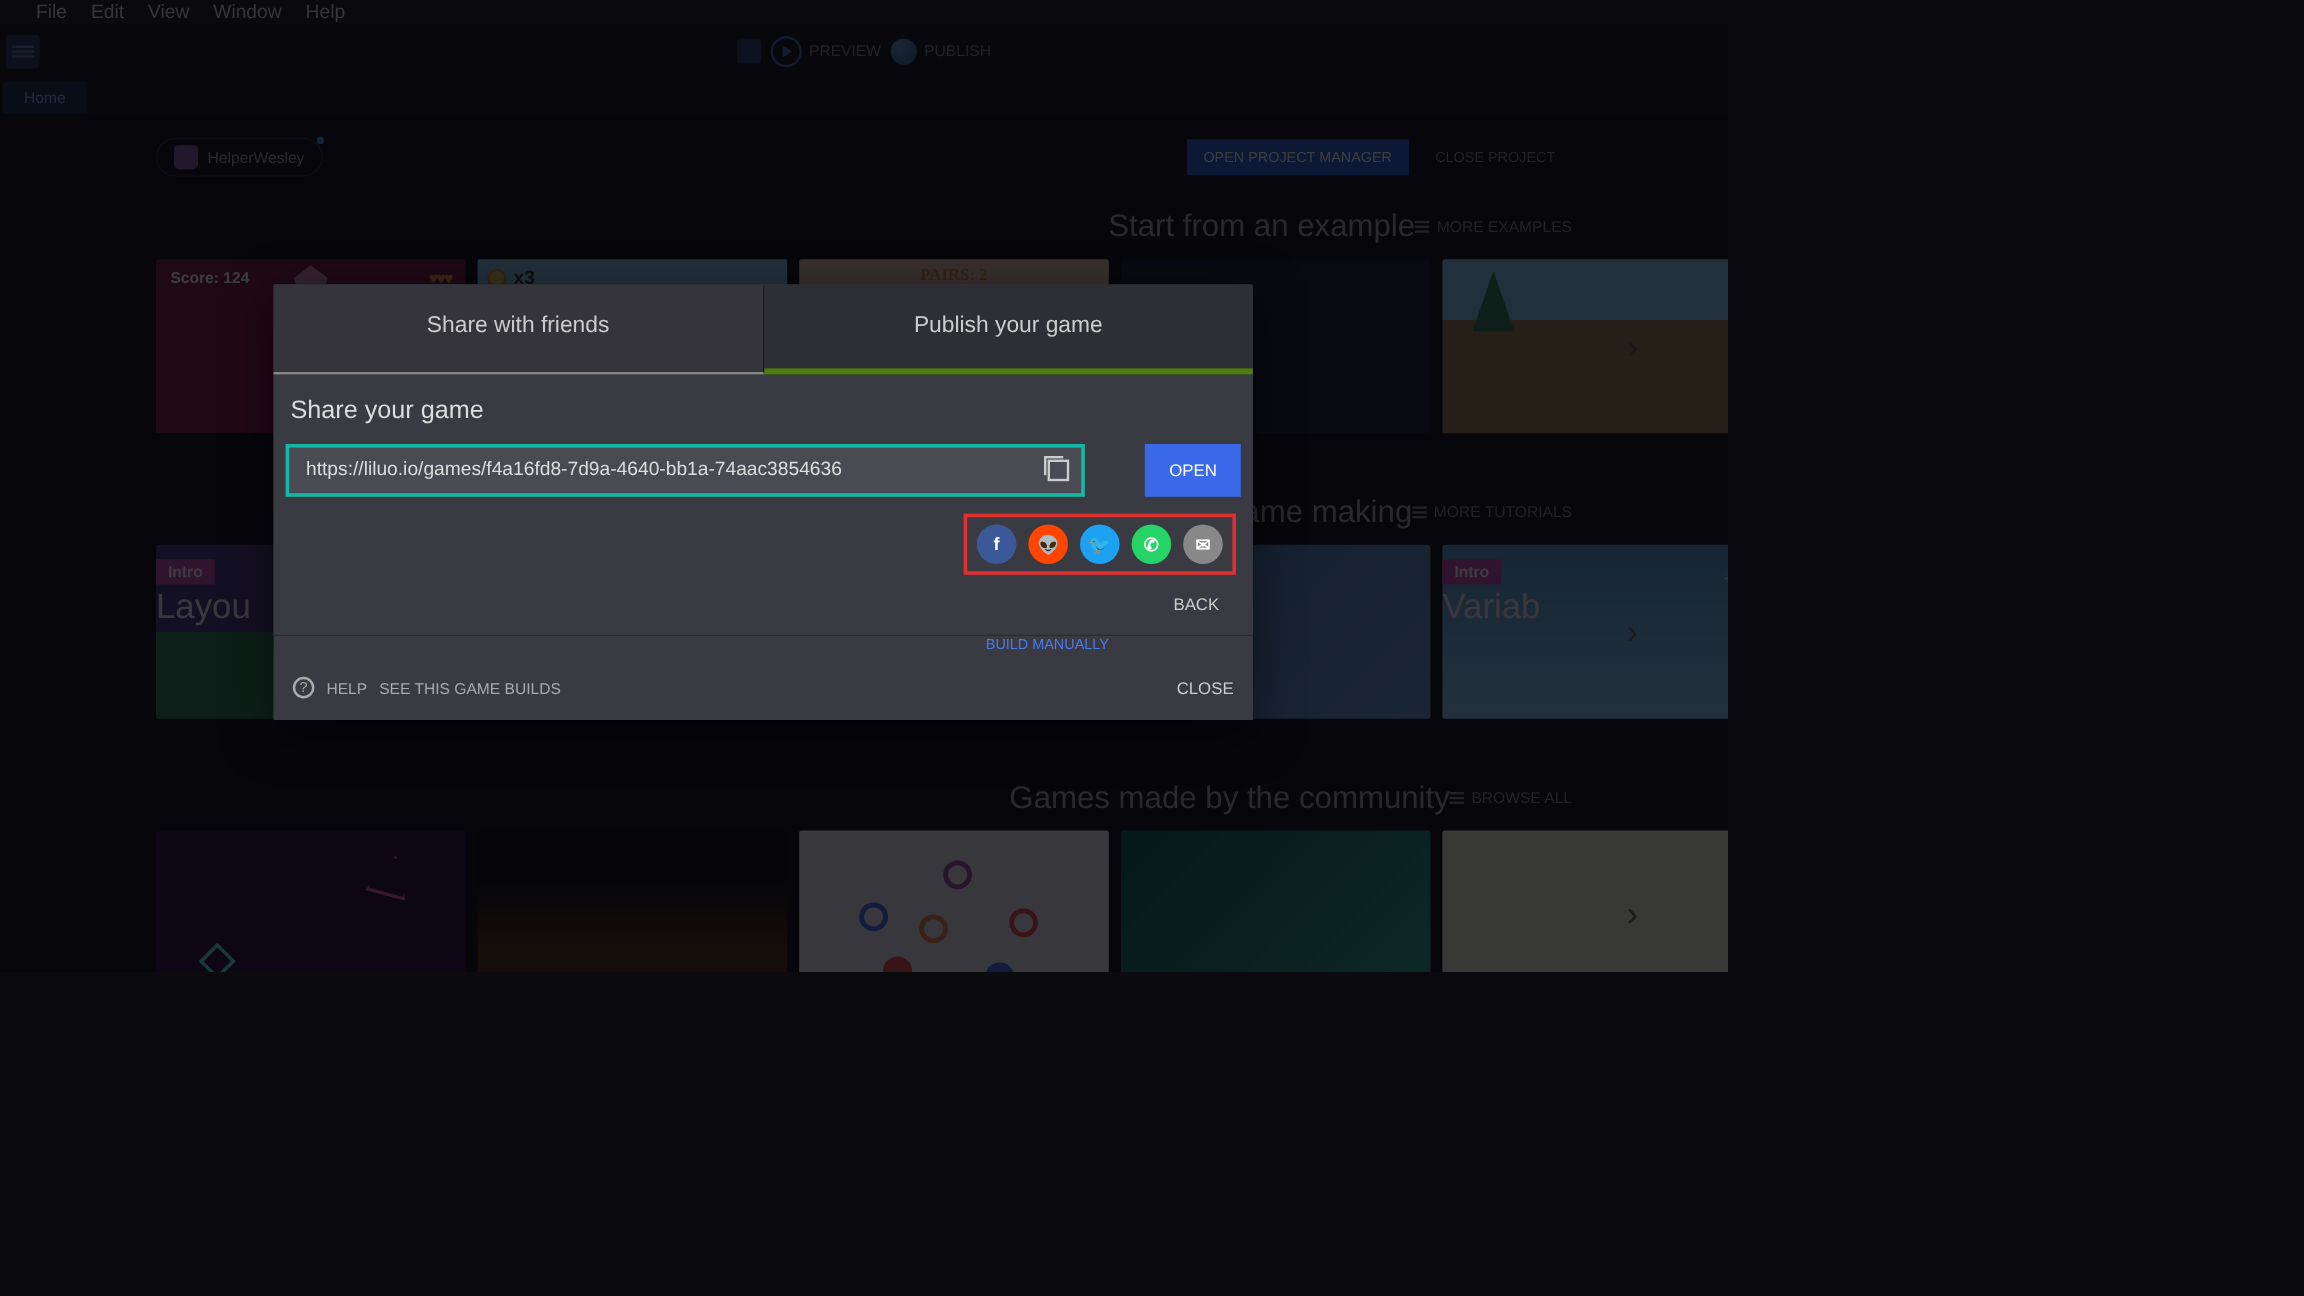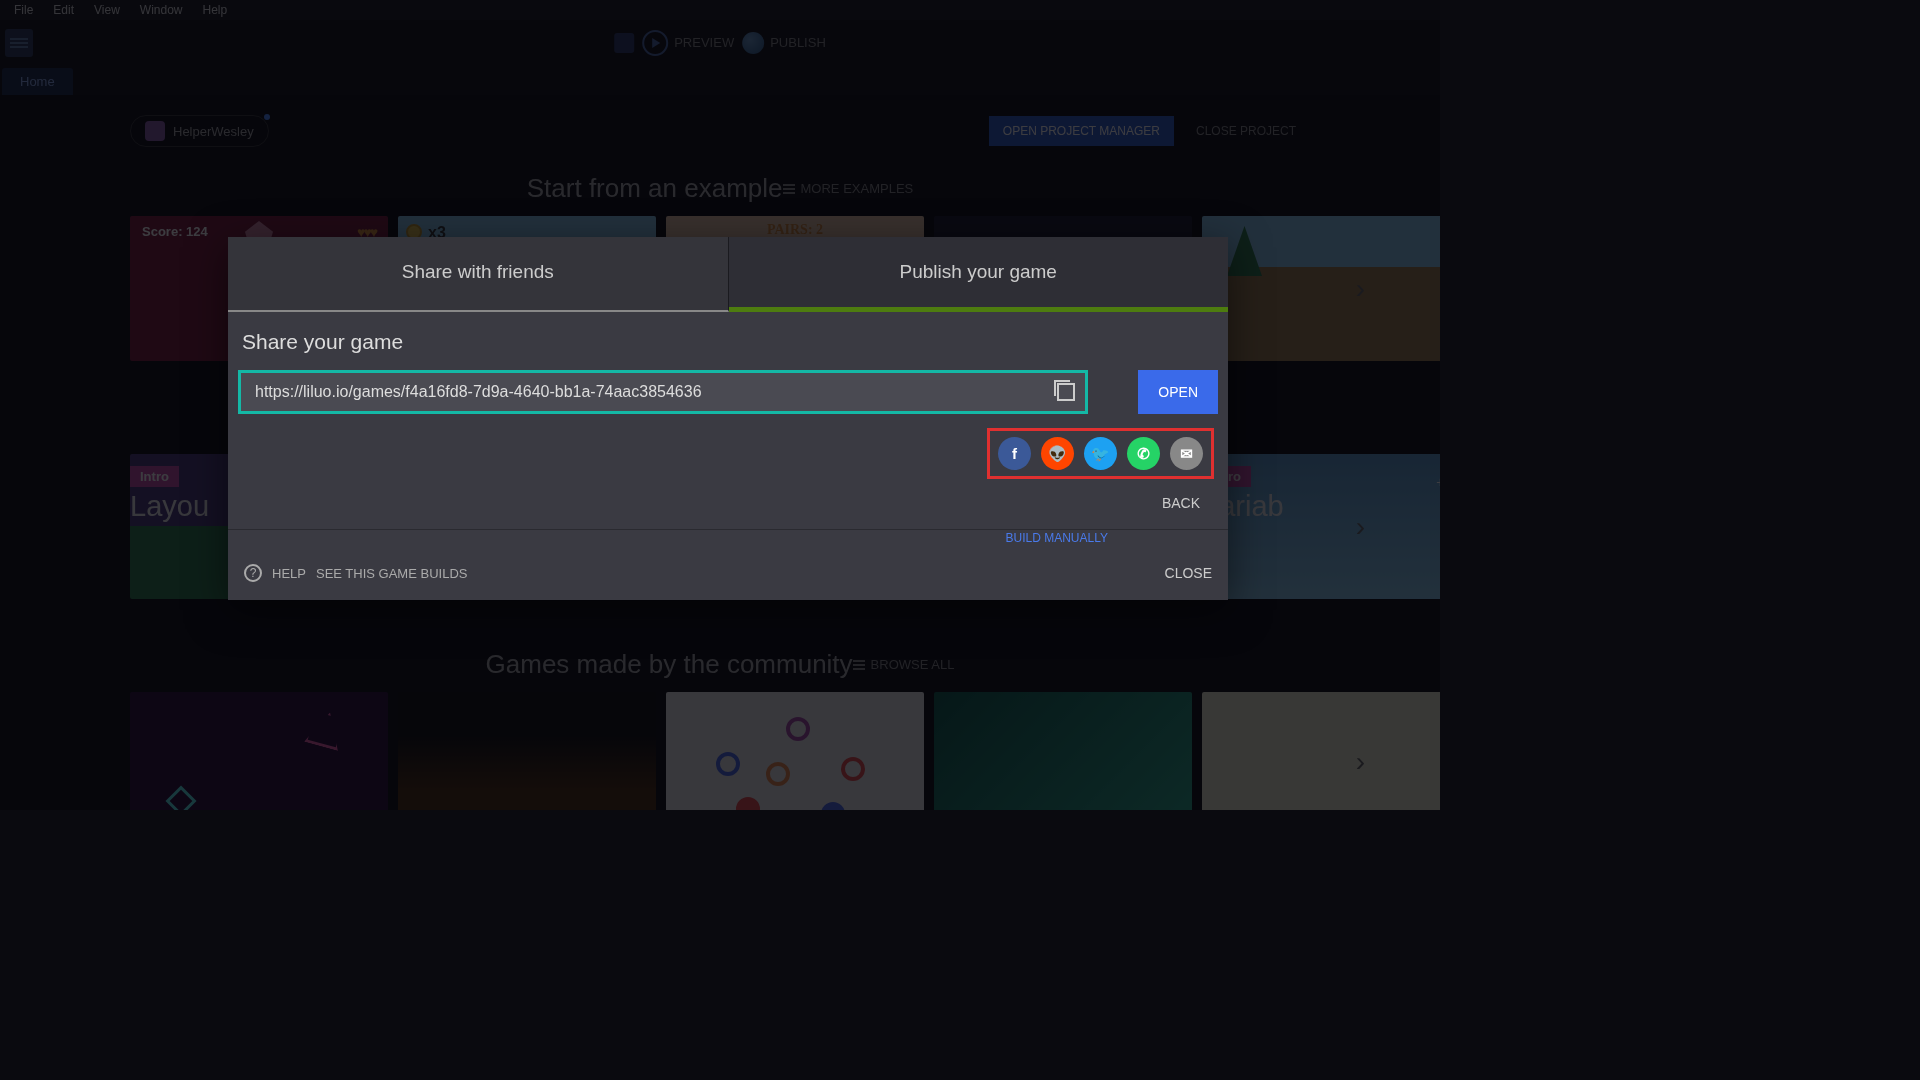--- a/index.html
+++ b/index.html
@@ -1,19 +1,19 @@
 <!DOCTYPE html>
 <html><head>
 <meta charset="utf-8">
 <style>
 * { margin: 0; padding: 0; box-sizing: border-box; font-family: -apple-system, BlinkMacSystemFont, "Segoe UI", Arial, sans-serif; }
 body { background: #0a0a0f; color: #aaa; width: 1440px; height: 810px; overflow: hidden; position: relative; }
 
 
-.menubar { background: #1a1a1f; height: 20px; display: flex; align-items: center; padding: 0 4px; font-size: 12px; }
+.menubar { background: #1a1a1f; height: 20px; display: flex; align-items: flex-start; padding: 0 20px; font-size: 16px; }
 .menubar-item { color: #ddd; padding: 2px 10px; cursor: pointer; }
 
 
 .toolbar { background: #0f0f14; height: 45px; display: flex; align-items: center; position: relative; }
 .toolbar-left { position: absolute; left: 5px; }
 .toolbar-icon { width: 28px; height: 28px; background: #2a3a5a; border-radius: 3px; display: flex; flex-direction: column; justify-content: center; align-items: center; gap: 2px; padding: 4px; }
 .toolbar-icon-line { width: 18px; height: 2px; background: #5a7aaa; }
 .toolbar-center { position: absolute; left: 50%; transform: translateX(-50%); display: flex; align-items: center; gap: 8px; }
 .tool-btn { display: flex; align-items: center; gap: 6px; color: #888; font-size: 13px; font-weight: 500; }
 .bug-icon { width: 20px; height: 20px; background: #2a3a6a; border-radius: 3px; }
@@ -32,21 +32,21 @@
 
 .user-row { display: flex; align-items: center; justify-content: space-between; margin-bottom: 20px; }
 .user-pill { border: 1px solid #333; border-radius: 18px; padding: 5px 14px; display: flex; align-items: center; gap: 8px; font-size: 13px; color: #aaa; position: relative; }
 .user-avatar { width: 20px; height: 20px; background: #8a5aaa; border-radius: 4px; }
 .user-dot { position: absolute; top: -2px; right: -2px; width: 6px; height: 6px; background: #4a8aff; border-radius: 50%; }
 .btn-row { display: flex; gap: 8px; }
 .btn-primary { background: #2a5aca; color: #fff; padding: 8px 14px; font-size: 12px; font-weight: 500; border: none; }
 .btn-text { color: #888; padding: 8px 14px; font-size: 12px; font-weight: 500; }
 
 
-.section-header { display: flex; justify-content: center; align-items: center; margin-bottom: 12px; margin-top: 26px; }
+.section-header { display: flex; justify-content: flex-end; align-items: center; margin-bottom: 12px; margin-top: 26px; }
 .section-title { font-size: 26px; font-weight: 300; color: #aaa; }
 .section-link { color: #888; font-size: 13px; display: flex; align-items: center; gap: 6px; }
 .list-icon { display: inline-flex; flex-direction: column; gap: 2px; }
 .list-icon span { width: 12px; height: 2px; background: #888; }
 
 .card-row { display: flex; gap: 10px; position: relative; margin-bottom: 30px; }
 .card { width: 258px; height: 145px; background: #2a2a3a; border-radius: 2px; position: relative; overflow: hidden; flex-shrink: 0; }
 .chevron-right { position: absolute; right: -55px; top: 50%; transform: translateY(-50%); color: #666; font-size: 28px; }
 
 
@@ -75,21 +75,21 @@
 .cc1 { background: #2a0a3a; }
 .cc1-tri { position: absolute; top: 20px; right: 45px; width: 35px; height: 35px; border: 3px solid #ea5aaa; transform: rotate(15deg); clip-path: polygon(50% 0, 100% 100%, 0 100%); }
 .cc1-sq { position: absolute; bottom: 20px; left: 40px; width: 22px; height: 22px; border: 3px solid #5aeaea; transform: rotate(45deg); }
 .cc2 { background: linear-gradient(to top, #4a2a0a 30%, #0a0a0a 70%); }
 .cc3 { background: #eaeaea; }
 .cc3 .ring { position: absolute; width: 24px; height: 24px; border: 4px solid; border-radius: 50%; }
 .cc4 { background: linear-gradient(135deg, #0a5a4a, #2aaa8a); }
 .cc5 { background: #eaead0; }
 
 
-.modal { position: absolute; top: 237px; left: 228px; width: 1000px; background: #3a3a42; z-index: 10; border-radius: 2px; box-shadow: 0 10px 40px rgba(0,0,0,0.5); }
+.modal { position: absolute; top: 237px; left: 228px; width: 816px; background: #3a3a42; z-index: 10; border-radius: 2px; box-shadow: 0 10px 40px rgba(0,0,0,0.5); }
 .modal-tabs { display: flex; background: #2e2e35; }
 .modal-tab { flex: 1; text-align: center; padding: 24px 0; font-size: 19px; font-weight: 300; color: #ccc; border-bottom: 5px solid #4d7c0f; }
 .modal-tab.active { border-bottom: 2px solid #888; background: #34343a; }
 .modal-tab:first-child { border-right: 1px solid #1a1a1f; }
 .modal-body { padding: 18px 10px 14px; background: #3a3a42; border-bottom: 1px solid #2a2a30; }
 .modal-title { font-size: 21px; font-weight: 300; color: #ddd; padding: 0 4px 16px; }
 .url-row { display: flex; gap: 10px; align-items: stretch; }
 .url-box { flex: 1; position: relative; border: 3px solid #14b8a6; background: #4a4a52; display: flex; align-items: center; }
 .url-input { flex: 1; background: transparent; border: none; color: #ddd; font-size: 16px; padding: 10px 14px; outline: none; }
 .copy-icon { width: 38px; display: flex; align-items: center; justify-content: center; color: #ccc; cursor: pointer; }

